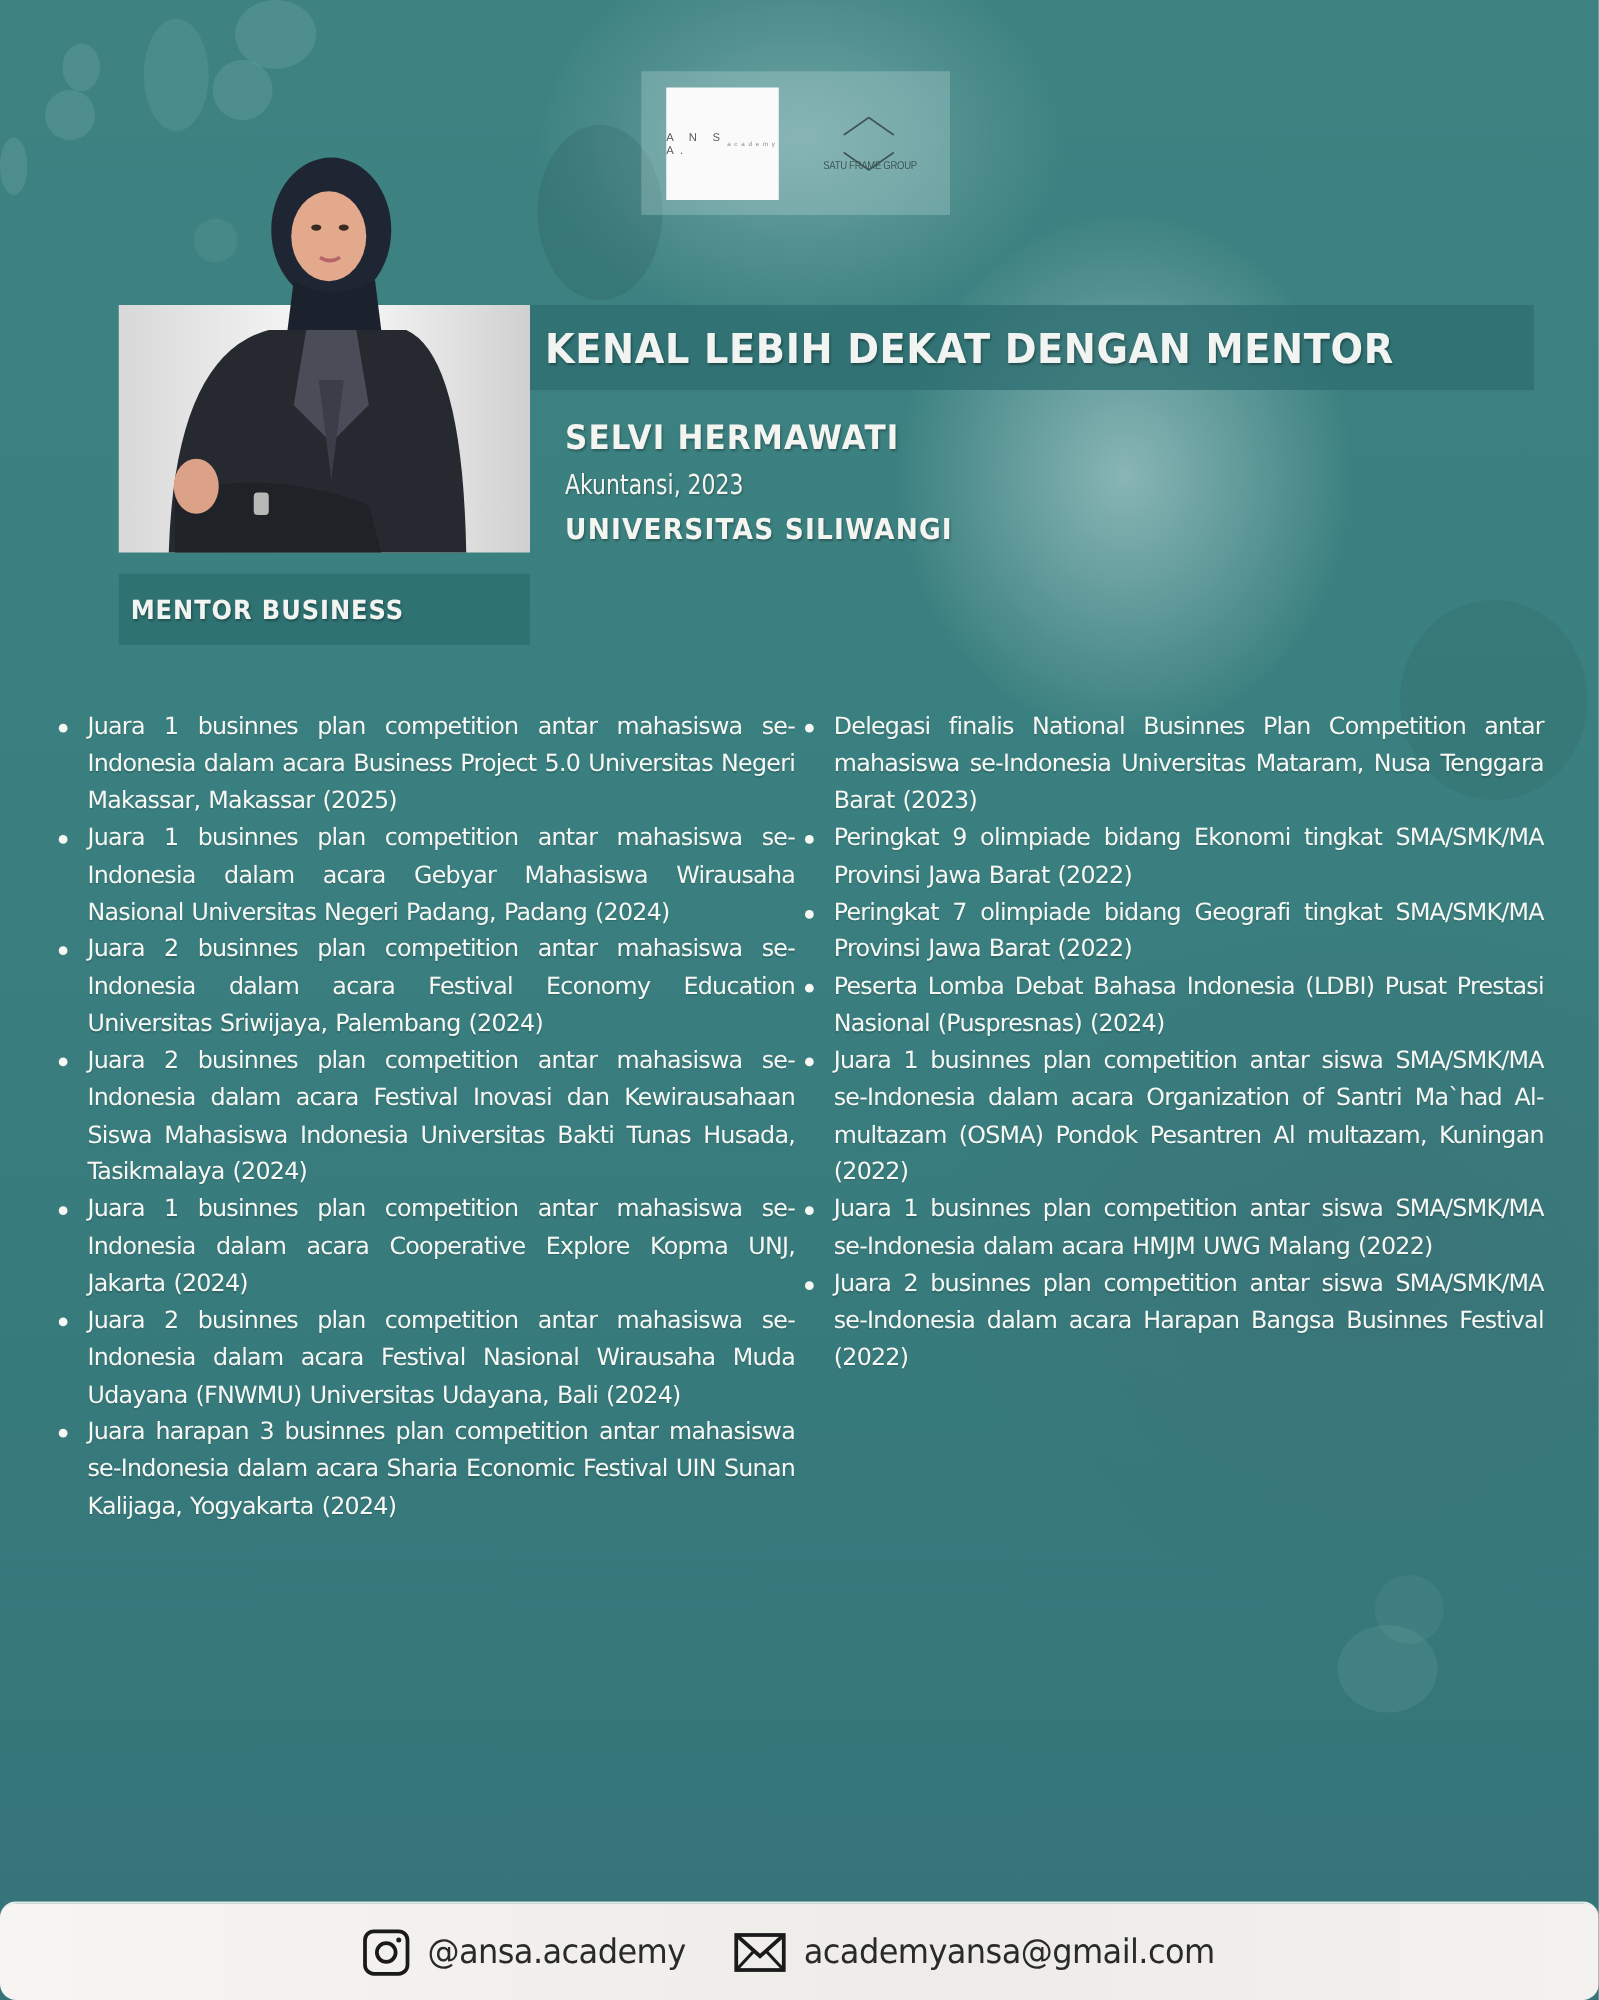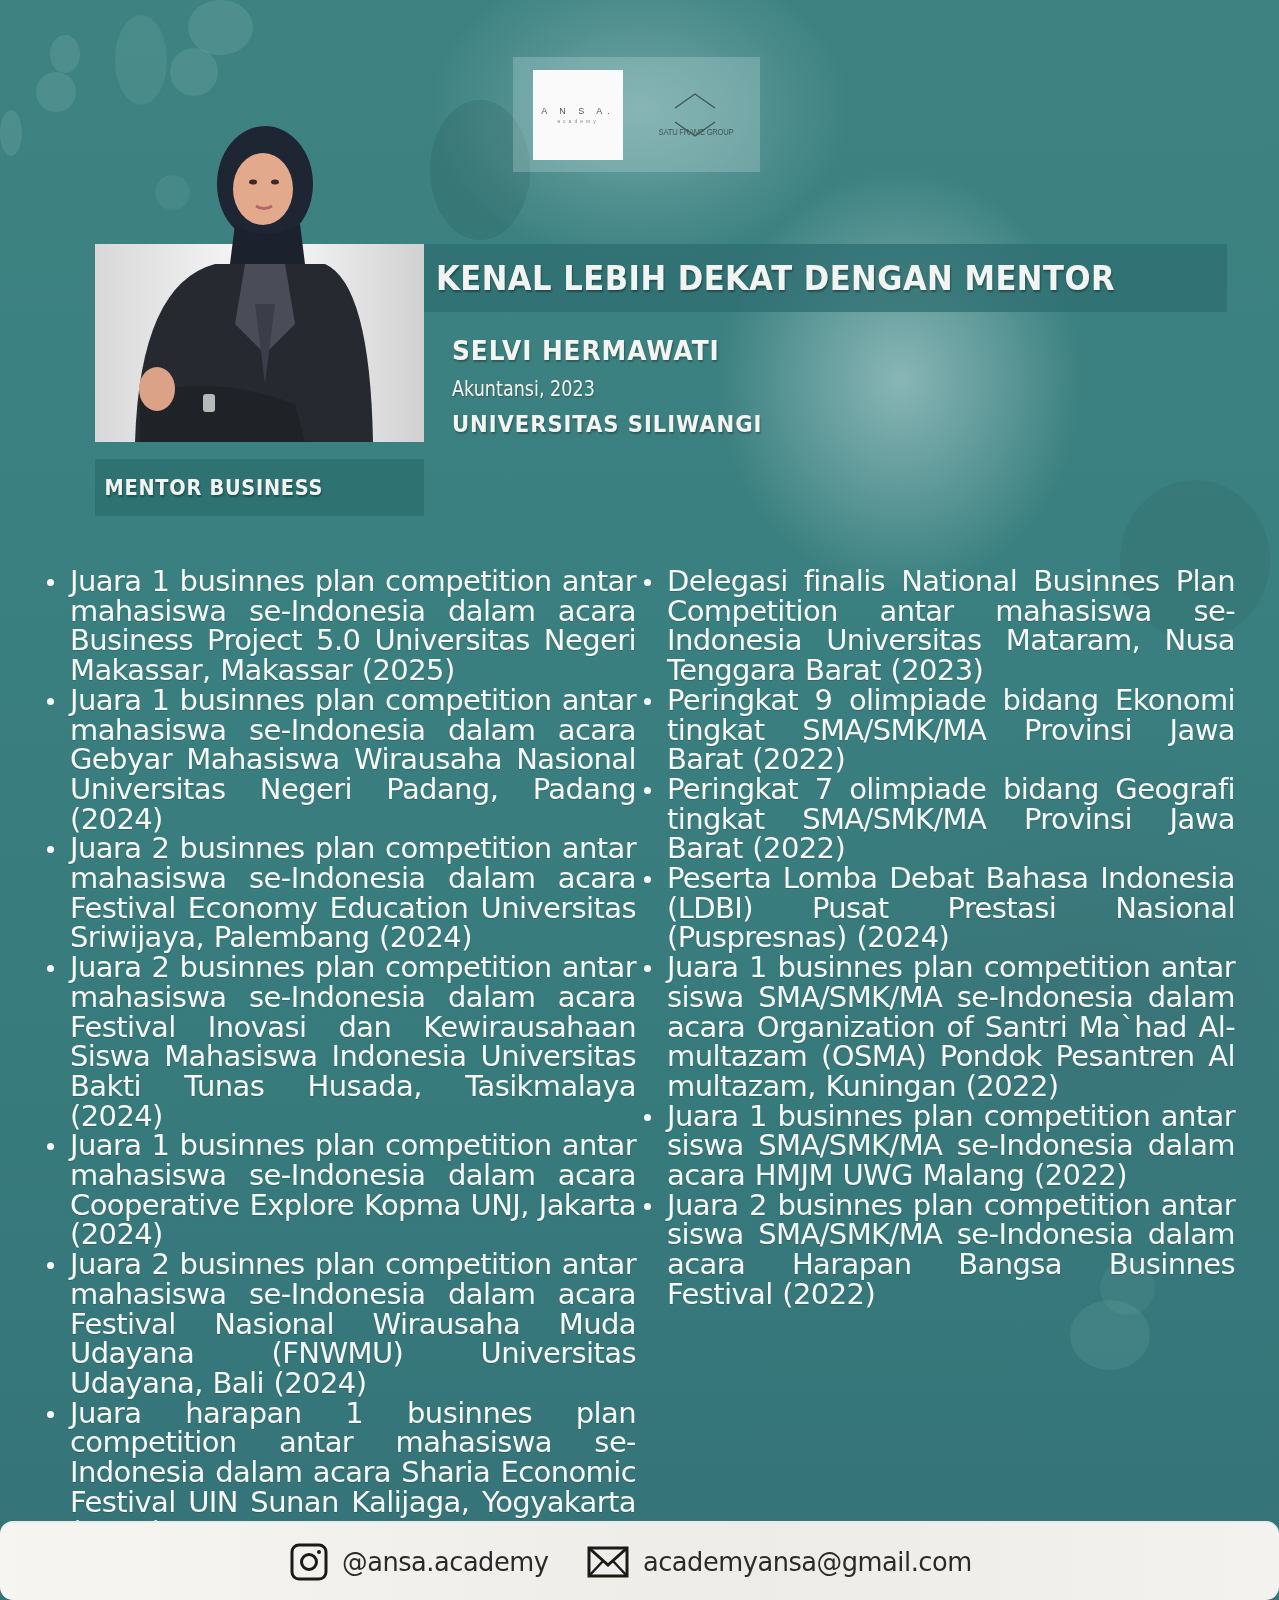--- a/index.html
+++ b/index.html
@@ -16,21 +16,21 @@
   .bokeh { position: absolute; border-radius: 50%; background: rgba(180,220,215,0.14); }
   .ghost { position: absolute; border-radius: 50%; background: rgba(20,50,50,0.12); }
 
   
   .logo-panel {
     position: absolute; left: 513px; top: 57px; width: 247px; height: 115px;
     background: rgba(200,225,225,0.28);
   }
   .logo-ansa {
     position: absolute; left: 533px; top: 70px; width: 90px; height: 90px;
-    background: #fafafa; display: flex; flex-direction: column;
+    background: #fafafa; display: flex; flex-direction: row;
     align-items: center; justify-content: center;
   }
   .logo-ansa .main { font-family: "Liberation Sans", sans-serif; font-size: 9px; letter-spacing: 5px; color: #555; }
   .logo-ansa .sub { font-family: "Liberation Sans", sans-serif; font-size: 5px; letter-spacing: 3px; color: #888; margin-top: 2px; }
   .logo-satu {
     position: absolute; left: 650px; top: 93px; width: 92px; height: 44px;
     display: flex; align-items: flex-end; justify-content: center;
   }
   .logo-satu svg { position: absolute; left: 22px; top: 0; }
   .logo-satu span {
@@ -81,21 +81,21 @@
   }
   .role-badge span {
     font-weight: bold; font-size: 21px; color: #f2f4f2; letter-spacing: 0.8px;
     text-shadow: 1px 2px 2px rgba(0,0,0,0.3);
     transform: scaleX(0.92); display: inline-block;
   }
 
   
   .col {
     position: absolute; top: 567px; width: 590px;
-    font-family: "DejaVu Sans", sans-serif; font-size: 29px; line-height: 29.7px;
+    font-family: "DejaVu Sans", sans-serif; font-size: 19px; line-height: 29.7px;
     color: #f7f8f4; text-shadow: 0 1px 1px rgba(0,0,0,0.18);
   }
   .col.left { left: 46px; }
   .col.right { left: 643px; width: 592px; }
   .col ul { list-style: none; }
   .col li {
     position: relative; padding-left: 24px; text-align: justify;
     letter-spacing: -0.6px; word-spacing: 1px;
   }
   .col li::before {
@@ -180,21 +180,21 @@
 </div>
 
 <div class="col left">
   <ul>
     <li>Juara 1 businnes plan competition antar mahasiswa se-Indonesia dalam acara Business Project 5.0 Universitas Negeri Makassar, Makassar (2025)</li>
     <li>Juara 1 businnes plan competition antar mahasiswa se-Indonesia dalam acara Gebyar Mahasiswa Wirausaha Nasional Universitas Negeri Padang, Padang (2024)</li>
     <li>Juara 2 businnes plan competition antar mahasiswa se-Indonesia dalam acara Festival Economy Education Universitas Sriwijaya, Palembang (2024)</li>
     <li>Juara 2 businnes plan competition antar mahasiswa se-Indonesia dalam acara Festival Inovasi dan Kewirausahaan Siswa Mahasiswa Indonesia Universitas Bakti Tunas Husada, Tasikmalaya (2024)</li>
     <li>Juara 1 businnes plan competition antar mahasiswa se-Indonesia dalam acara Cooperative Explore Kopma UNJ, Jakarta (2024)</li>
     <li>Juara 2 businnes plan competition antar mahasiswa se-Indonesia dalam acara Festival Nasional Wirausaha Muda Udayana (FNWMU) Universitas Udayana, Bali (2024)</li>
-    <li>Juara harapan 1 businnes plan competition antar mahasiswa se-Indonesia dalam acara Sharia Economic Festival UIN Sunan Kalijaga, Yogyakarta (2024)</li>
+    <li>Juara harapan 3 businnes plan competition antar mahasiswa se-Indonesia dalam acara Sharia Economic Festival UIN Sunan Kalijaga, Yogyakarta (2024)</li>
   </ul>
 </div>
 <div class="col right">
   <ul>
     <li>Delegasi finalis National Businnes Plan Competition antar mahasiswa se-Indonesia Universitas Mataram, Nusa Tenggara Barat (2023)</li>
     <li>Peringkat 9 olimpiade bidang Ekonomi tingkat SMA/SMK/MA Provinsi Jawa Barat (2022)</li>
     <li>Peringkat 7 olimpiade bidang Geografi tingkat SMA/SMK/MA Provinsi Jawa Barat (2022)</li>
     <li>Peserta Lomba Debat Bahasa Indonesia (LDBI) Pusat Prestasi Nasional (Puspresnas) (2024)</li>
     <li>Juara 1 businnes plan competition antar siswa SMA/SMK/MA se-Indonesia dalam acara Organization of Santri Ma`had Al-multazam (OSMA) Pondok Pesantren Al multazam, Kuningan (2022)</li>
     <li>Juara 1 businnes plan competition antar siswa SMA/SMK/MA se-Indonesia dalam acara HMJM UWG Malang (2022)</li>

